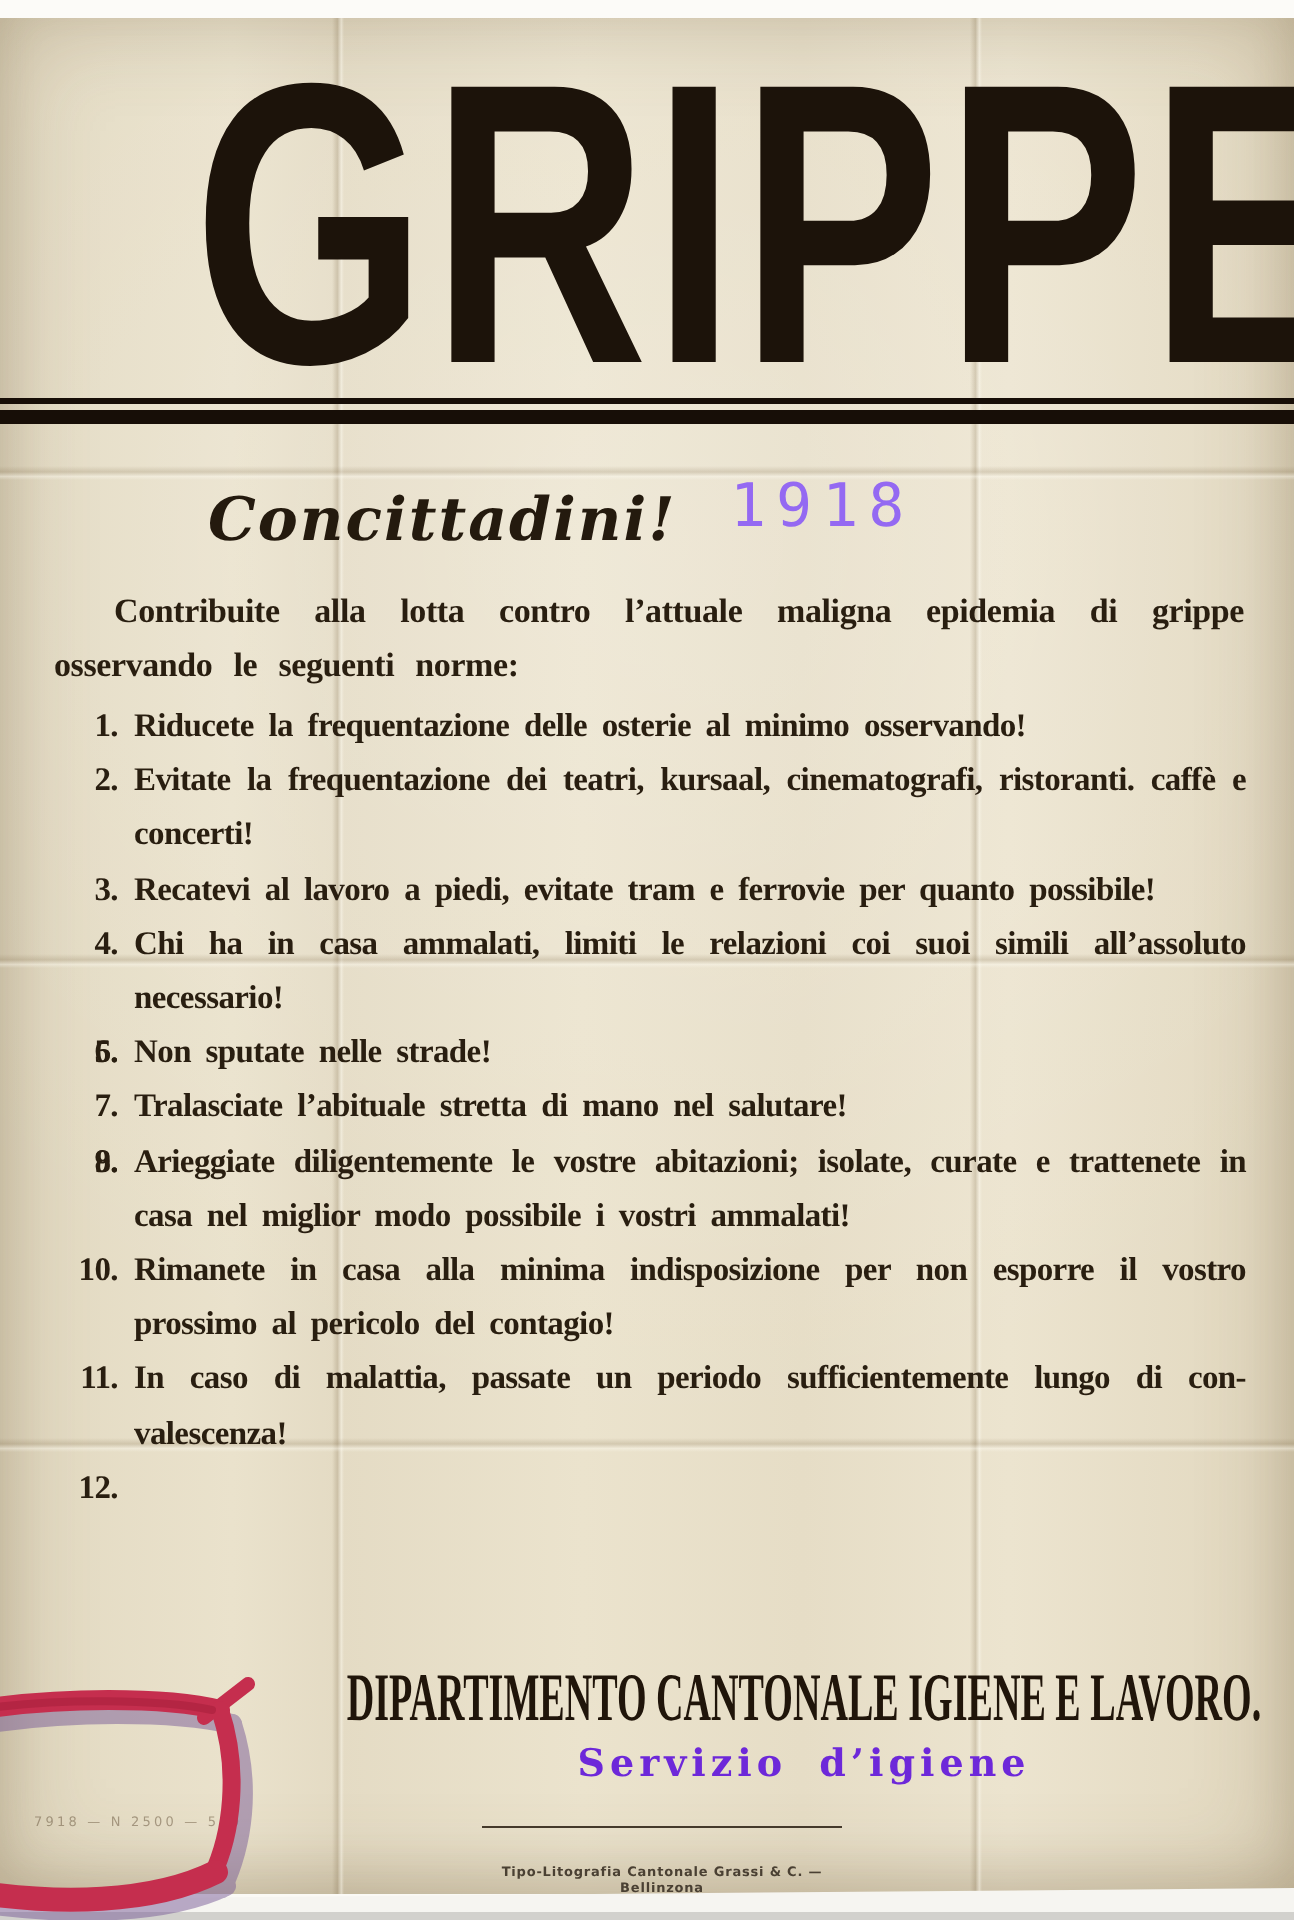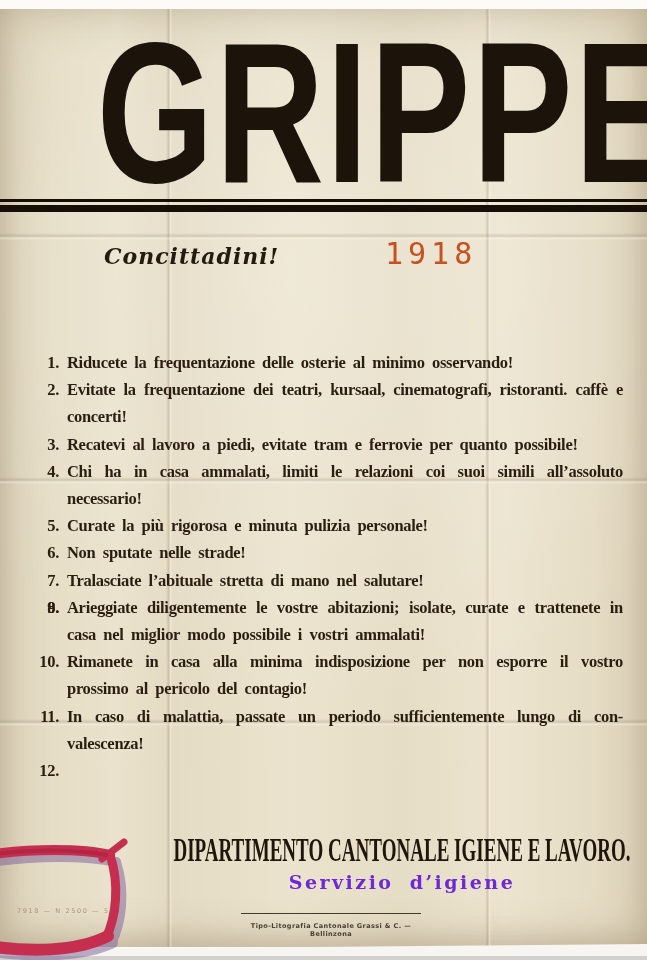--- a/index.html
+++ b/index.html
@@ -27,24 +27,24 @@
     font-family:"Liberation Sans",sans-serif;font-weight:bold;
     font-size:200px;line-height:162px;letter-spacing:3px;
     color:#1c130a;transform:scaleX(0.75);transform-origin:50% 50%;
   }
   .double-rule{position:absolute;top:199px;left:0;width:647px;height:13px;
     background:linear-gradient(180deg,#170e07 0 3px,rgba(0,0,0,0) 3px 6px,#170e07 6px 13px);}
 
   
   .salutation{position:absolute;top:243px;left:104px;
     font-family:"DejaVu Serif",serif;font-style:italic;font-weight:bold;
-    font-size:22px;color:#241a0e;letter-spacing:1px;}
-  .year-stamp{position:absolute;top:236px;left:385px;
+    font-size:30px;color:#241a0e;letter-spacing:1px;}
+  .year-stamp{position:absolute;top:236px;left:365px;
     font-family:"DejaVu Sans Mono",monospace;font-size:30px;
-    color:#c2410c;letter-spacing:5px;opacity:.9;}
+    color:#8b5cf6;letter-spacing:5px;opacity:.9;}
 
   
   .intro{position:absolute;top:292px;left:27px;width:595px;
     font-weight:bold;font-size:17px;line-height:27px;
     text-align:justify;text-indent:30px;word-spacing:6.5px;letter-spacing:-0.2px;
     color:#291e10;margin:0;}
   .rules{position:absolute;top:349px;left:23px;width:600px;margin:0;padding:0;list-style:none;}
   .rules li{position:relative;display:block;padding-left:44px;margin:0;
     font-weight:bold;font-size:16.5px;line-height:27.2px;
     text-align:justify;word-spacing:3.5px;letter-spacing:-0.3px;color:#291e10;}
@@ -56,21 +56,21 @@
     color:#20150a;transform:scaleX(0.56);transform-origin:50% 50%;}
   .service{position:absolute;top:871px;left:402px;transform:translateX(-50%);
     font-family:"DejaVu Serif",serif;font-weight:bold;font-size:19px;
     letter-spacing:2.5px;word-spacing:7px;color:#6d28d9;white-space:nowrap;}
 
   
   .print-code{position:absolute;top:907px;left:17px;
     font-family:"DejaVu Sans",sans-serif;font-size:6.5px;
     color:rgba(112,92,70,.55);letter-spacing:1.6px;}
   .printer{position:absolute;top:913px;left:241px;width:180px;text-align:center;
-    border-top:1.5px solid #44392b;padding-top:8px;
+    border-top:1.5px solid #44392b;padding-top:18px;
     font-family:"DejaVu Sans",sans-serif;font-weight:bold;font-size:6.5px;
     color:#4a4033;letter-spacing:.4px;}
 
   
   .top-strip{position:absolute;top:0;left:0;width:647px;height:9px;background:#fcfbf8;}
   .bottom-strip{position:absolute;top:944px;left:0;width:647px;height:16px;background:#f6f5f1;
     clip-path:polygon(0 35%,100% 0,100% 100%,0 100%);}
   .bottom-edge{position:absolute;bottom:0;left:0;width:647px;height:4px;background:#d2d1cd;}
 
   
@@ -90,27 +90,28 @@
   <div class="crease-h" style="top:719px"></div>
 
   <div class="title-wrap">
     <span class="title">GRIPPE</span>
   </div>
   <div class="double-rule"></div>
 
   <div class="salutation">Concittadini!</div>
   <div class="year-stamp">1918</div>
 
+  <p class="intro">Contribuite alla lotta contro l’attuale maligna epidemia di grippe osservando le seguenti norme:</p>
 
   <ol class="rules">
     <li><span class="num">1.</span><span>Riducete la frequentazione delle osterie al minimo osservando!</span></li>
     <li><span class="num">2.</span><span>Evitate la frequentazione dei teatri, kursaal, cinematografi, ristoranti. caffè e concerti!</span></li>
     <li><span class="num">3.</span><span>Recatevi al lavoro a piedi, evitate tram e ferrovie per quanto possibile!</span></li>
     <li><span class="num">4.</span><span>Chi ha in casa ammalati, limiti le relazioni coi suoi simili all’assoluto necessario!</span></li>
-    <li><span class="num">5.</span><span>Curate la più rigorosa e minuta pulizia personale!</span></li>
+    <li><span class="num">5.</span></li>
     <li><span class="num">6.</span><span>Non sputate nelle strade!</span></li>
     <li><span class="num">7.</span><span>Tralasciate l’abituale stretta di mano nel salutare!</span></li>
     <li><span class="num">8.</span></li>
     <li><span class="num">9.</span><span>Arieggiate diligentemente le vostre abitazioni; isolate, curate e trattenete in casa nel miglior modo possibile i vostri ammalati!</span></li>
     <li><span class="num">10.</span><span>Rimanete in casa alla minima indisposizione per non esporre il vostro prossimo al pericolo del contagio!</span></li>
     <li><span class="num">11.</span><span>In caso di malattia, passate un periodo sufficientemente lungo di con-valescenza!</span></li>
     <li><span class="num">12.</span></li>
   </ol>
 
   <div class="dept">

